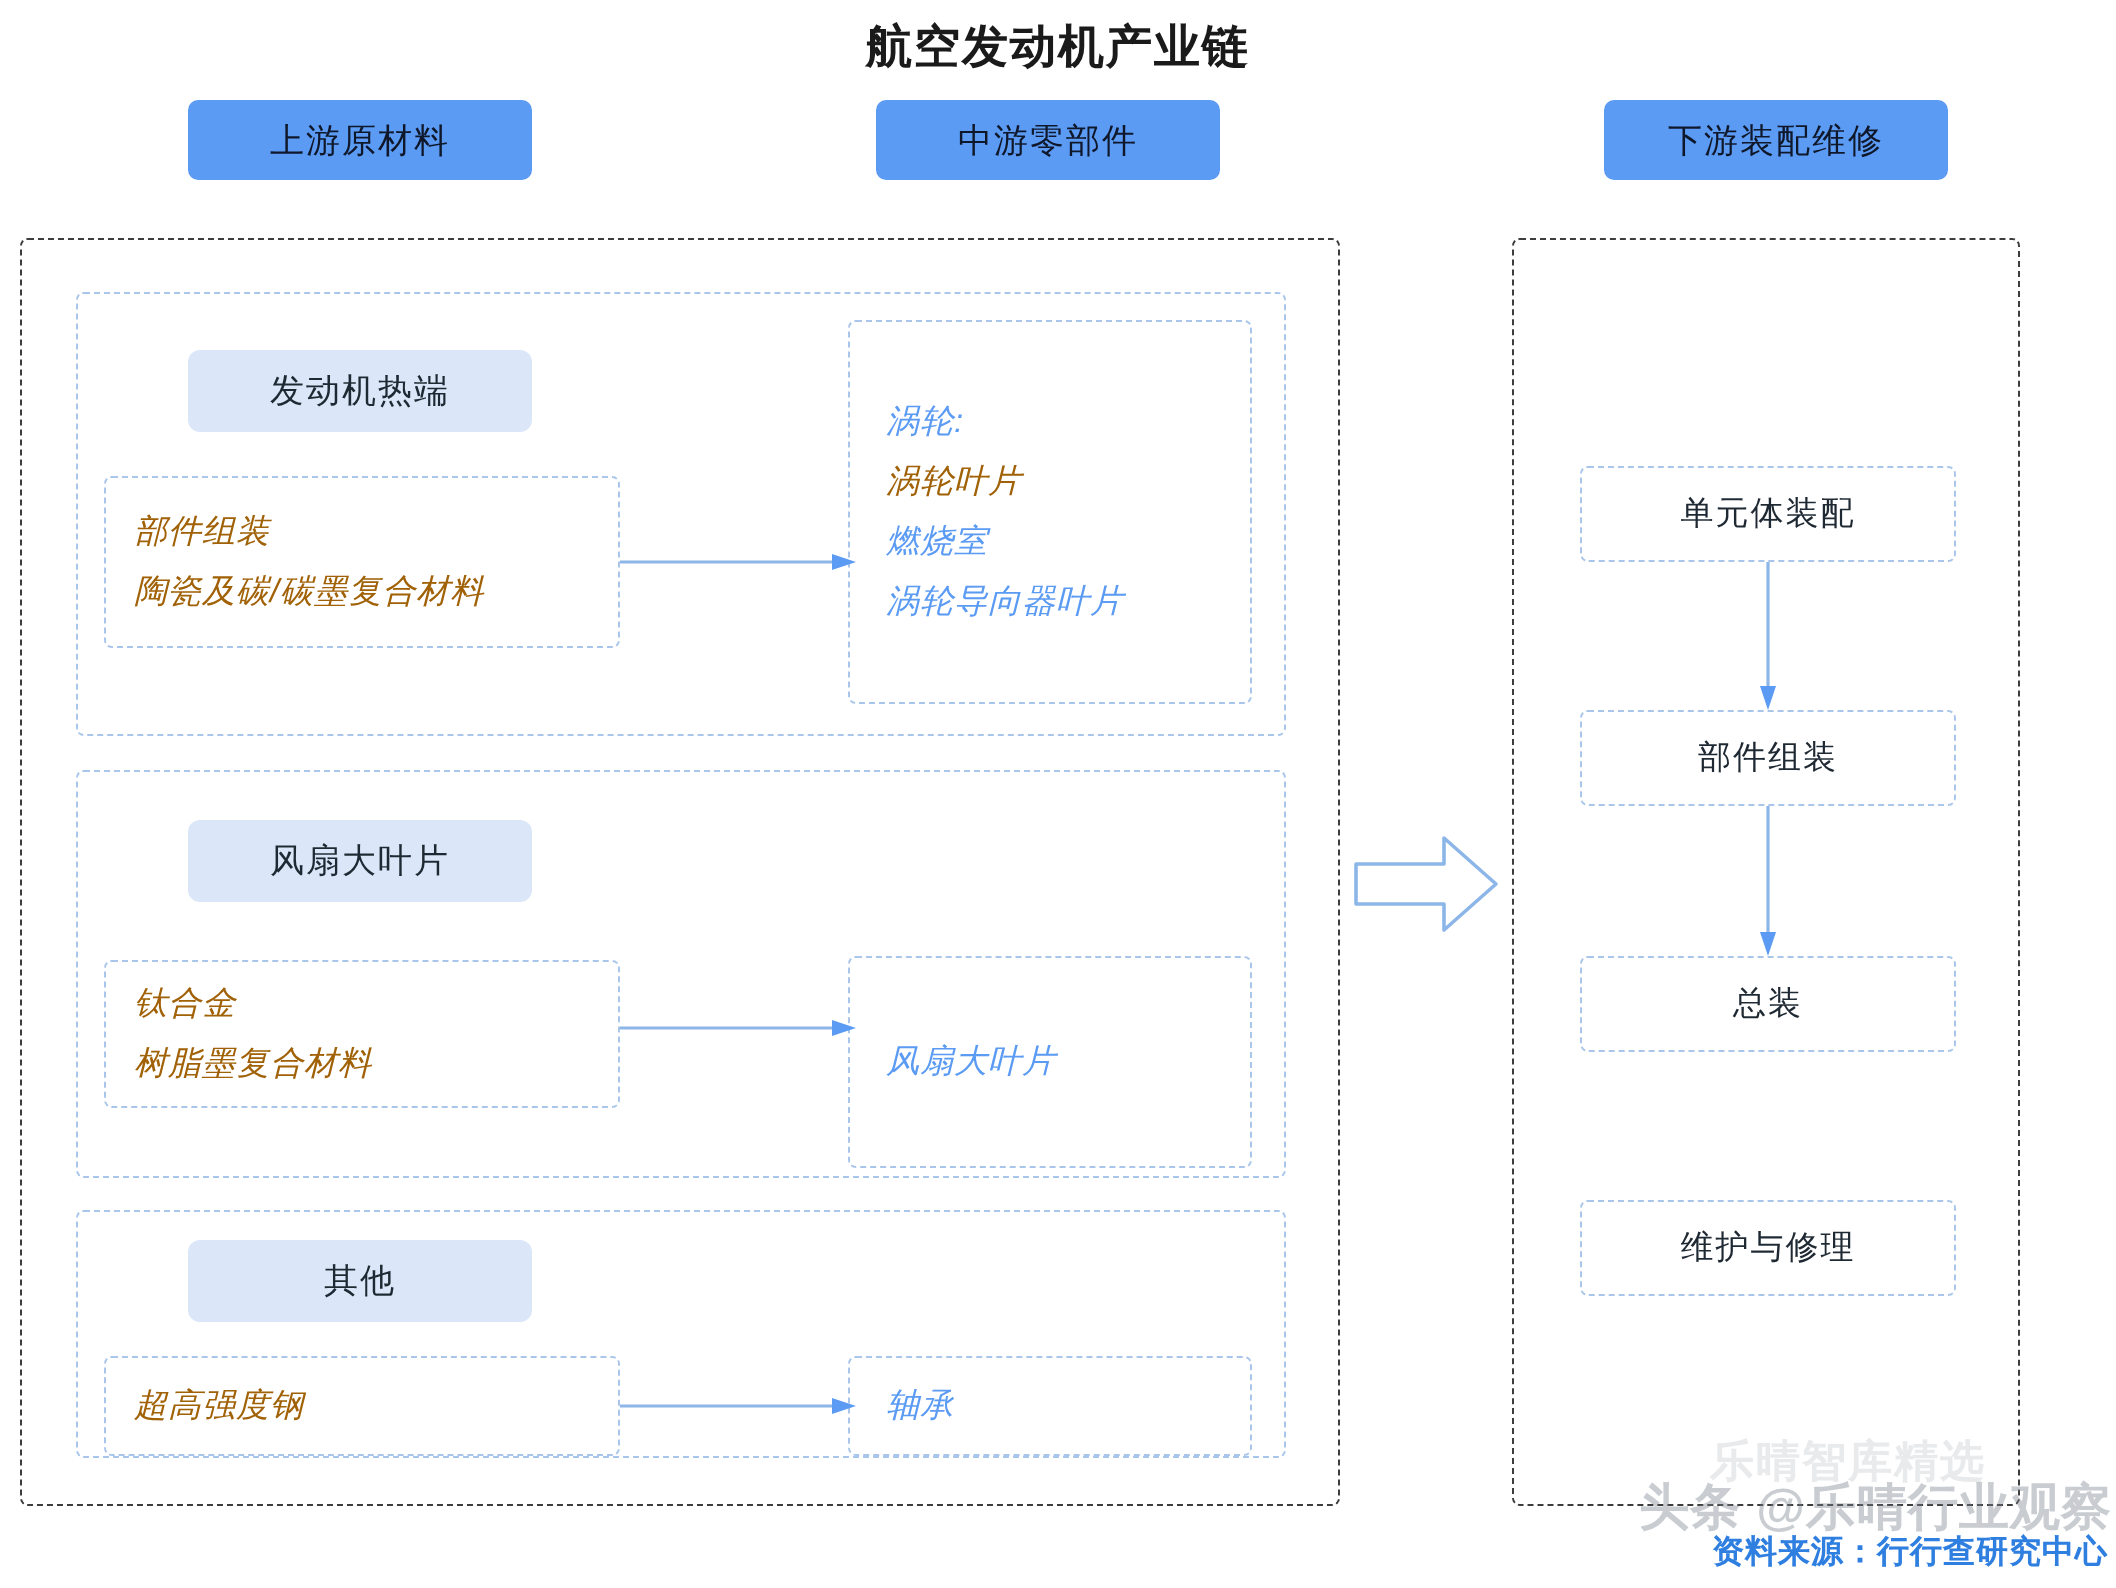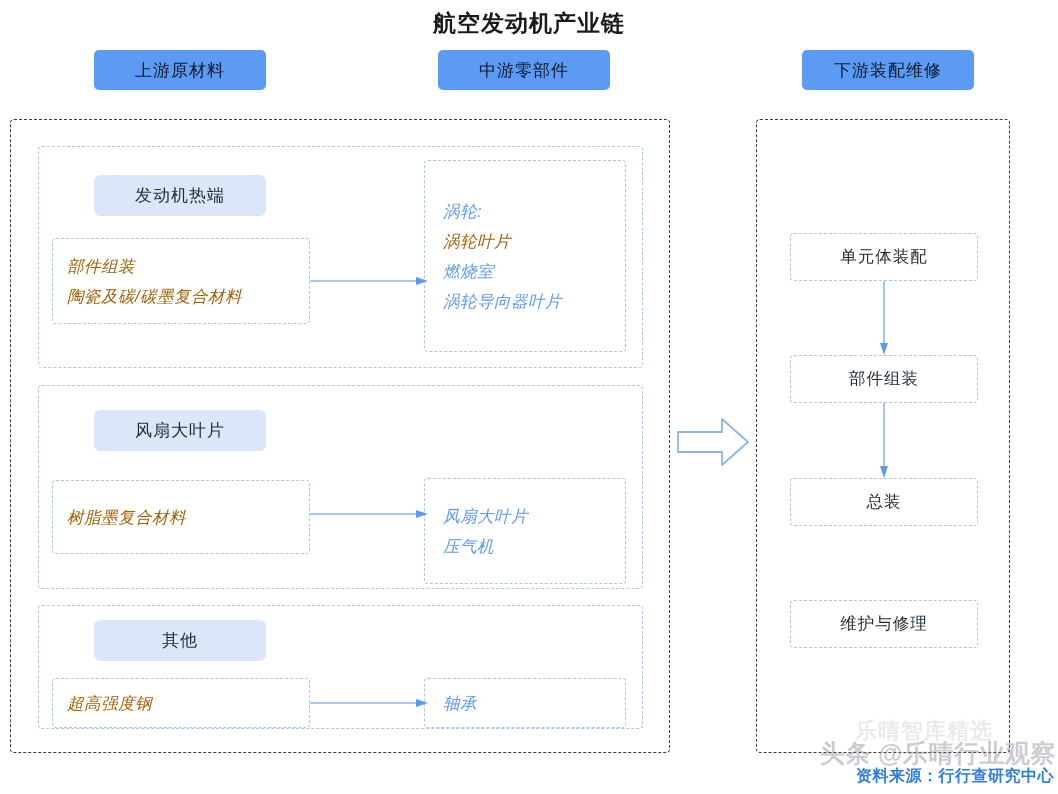--- a/index.html
+++ b/index.html
@@ -222,26 +222,26 @@
 </div>
 
 <div class="leaf" id="leaf-turbine">
   <div class="line blue">涡轮:</div>
   <div class="line">涡轮叶片</div>
   <div class="line blue">燃烧室</div>
   <div class="line blue">涡轮导向器叶片</div>
 </div>
 
 <div class="leaf" id="leaf-cold-mat">
+  <div class="line">钛合金</div>
   <div class="line">树脂墨复合材料</div>
 </div>
 
 <div class="leaf" id="leaf-fan">
   <div class="line blue">风扇大叶片</div>
-  <div class="line blue">压气机</div>
 </div>
 
 <div class="leaf" id="leaf-other-mat">
   <div class="line">超高强度钢</div>
 </div>
 
 <div class="leaf" id="leaf-bearing">
   <div class="line blue">轴承</div>
 </div>
 

